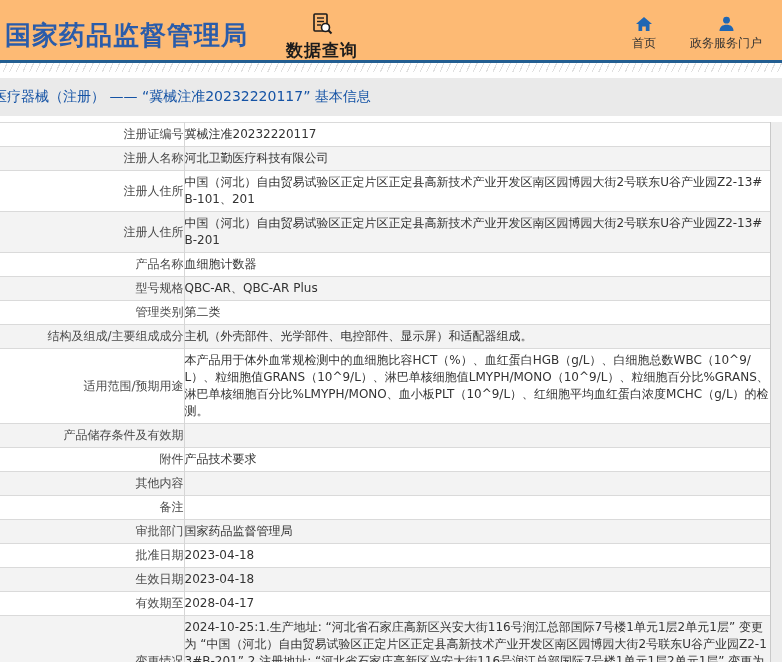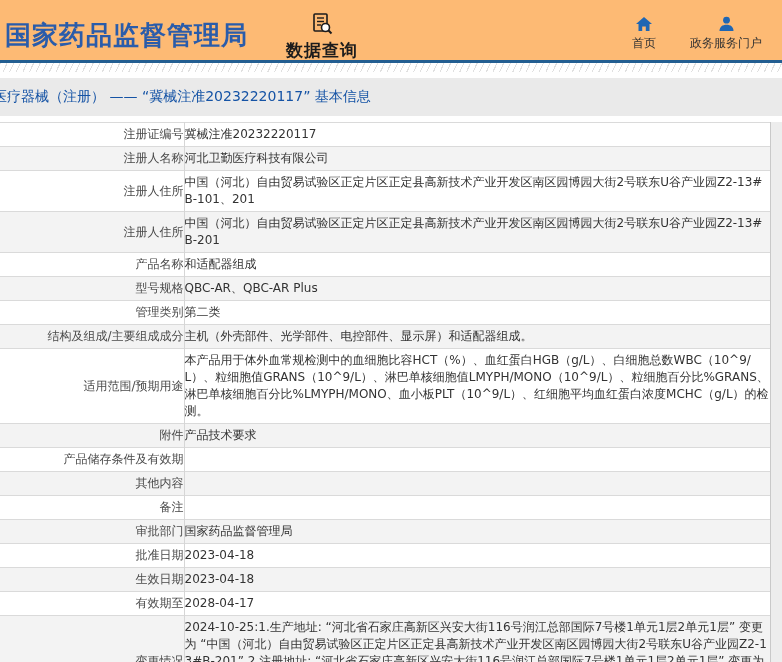--- a/index.html
+++ b/index.html
@@ -197,45 +197,45 @@
         <tr>
           <td class="label-cell">注册人住所</td>
           <td class="value-cell">中国（河北）自由贸易试验区正定片区正定县高新技术产业开发区南区园博园大街2号联东U谷产业园Z2-13#B-101、201</td>
         </tr>
         <tr>
           <td class="label-cell">注册人住所</td>
           <td class="value-cell">中国（河北）自由贸易试验区正定片区正定县高新技术产业开发区南区园博园大街2号联东U谷产业园Z2-13#B-201</td>
         </tr>
         <tr>
           <td class="label-cell">产品名称</td>
-          <td class="value-cell">和适配器组成</td>
+          <td class="value-cell">血细胞计数器</td>
         </tr>
         <tr>
           <td class="label-cell">型号规格</td>
           <td class="value-cell">QBC-AR、QBC-AR Plus</td>
         </tr>
         <tr>
           <td class="label-cell">管理类别</td>
           <td class="value-cell">第二类</td>
         </tr>
         <tr>
           <td class="label-cell">结构及组成/主要组成成分</td>
           <td class="value-cell">主机（外壳部件、光学部件、电控部件、显示屏）和适配器组成。</td>
         </tr>
         <tr>
           <td class="label-cell">适用范围/预期用途</td>
           <td class="value-cell">本产品用于体外血常规检测中的血细胞比容HCT（%）、血红蛋白HGB（g/L）、白细胞总数WBC（10^9/L）、粒细胞值GRANS（10^9/L）、淋巴单核细胞值LMYPH/MONO（10^9/L）、粒细胞百分比%GRANS、淋巴单核细胞百分比%LMYPH/MONO、血小板PLT（10^9/L）、红细胞平均血红蛋白浓度MCHC（g/L）的检测。</td>
         </tr>
         <tr>
+          <td class="label-cell">产品储存条件及有效期</td>
+          <td class="value-cell"></td>
+        </tr>
+        <tr>
           <td class="label-cell">附件</td>
           <td class="value-cell">产品技术要求</td>
-        </tr>
-        <tr>
-          <td class="label-cell">产品储存条件及有效期</td>
-          <td class="value-cell"></td>
         </tr>
         <tr>
           <td class="label-cell">其他内容</td>
           <td class="value-cell"></td>
         </tr>
         <tr>
           <td class="label-cell">备注</td>
           <td class="value-cell"></td>
         </tr>
         <tr>

